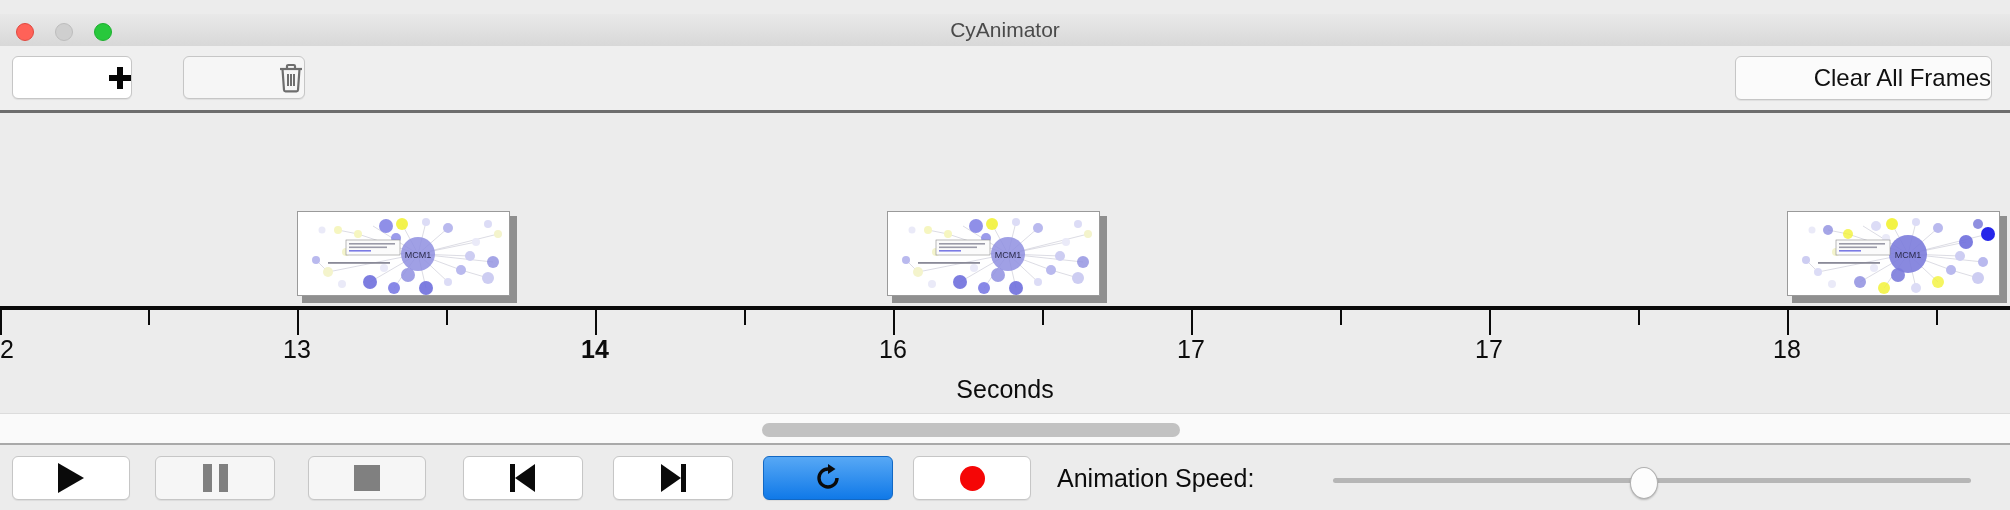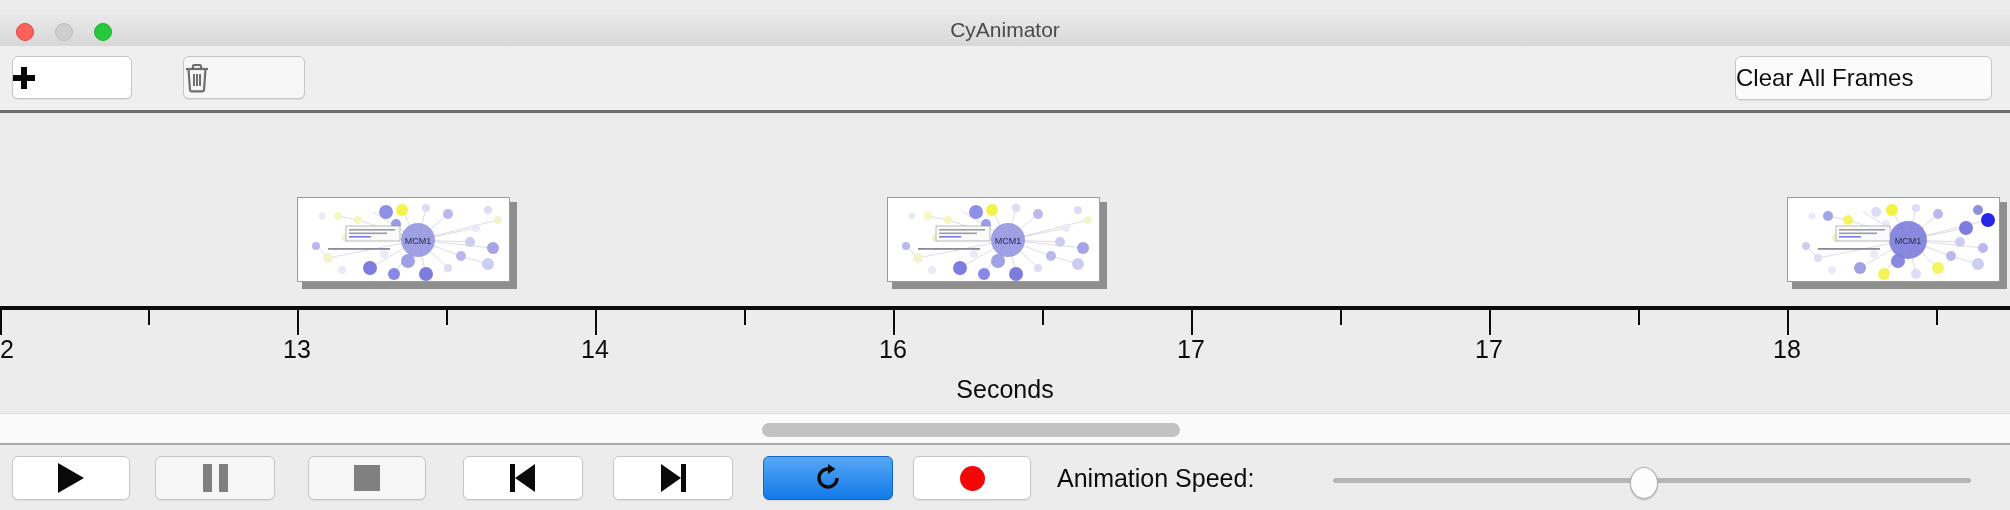--- a/index.html
+++ b/index.html
@@ -64,21 +64,21 @@
   .toolbar {
     position: absolute; left: 0; top: 46px;
     width: 2010px; height: 65px;
     background: #efefef;
   }
   .tb-btn {
     position: absolute;
     border-radius: 6px;
     border: 1px solid #c6c6c6;
     box-shadow: 0 1px 1px rgba(0,0,0,0.07);
-    display: flex; align-items: center; justify-content: flex-start;
+    display: flex; align-items: center; justify-content: flex-end;
     box-sizing: border-box;
     cursor: default;
   }
   .tb-btn.white { background: #ffffff; }
   .tb-btn.grey  { background: #f6f6f6; }
 
   #btn-add    { left: 12px;  top: 10px; width: 120px; height: 43px; }
   #btn-delete { left: 183px; top: 10px; width: 122px; height: 43px; }
   #btn-clear  { left: 1735px; top: 10px; width: 257px; height: 44px; background:#fbfbfb; }
   #btn-clear .lbl { font-size: 24px; color: #101010; white-space: nowrap; }
@@ -120,21 +120,21 @@
     position: absolute; top: 262px; left: 0; width: 2010px;
     text-align: center;
     font-size: 25px; color: #0c0c0c;
     font-family: "Liberation Sans", sans-serif;
   }
 
   
   .frame {
     position: absolute;
     width: 210px; height: 92px;
-    top: 84px;
+    top: 98px;
   }
   .frame .shadow {
     position: absolute; left: 5px; top: 5px;
     width: 215px; height: 87px;
     background: #8f8f8f;
   }
   .frame .canvas {
     position: absolute; left: 0; top: 0;
     width: 213px; height: 85px;
     background: #ffffff;
@@ -415,21 +415,21 @@
       </div>
     </div>
 
     <div class="axis-line"></div>
     <div id="ticks">
         <div class="tick major" style="left: 0px;"></div>
         <div class="tick-label" style="left: 0px;">12</div>
         <div class="tick major" style="left: 297px;"></div>
         <div class="tick-label" style="left: 297px;">13</div>
         <div class="tick major" style="left: 595px;"></div>
-        <div class="tick-label" style="left: 595px;">14</div>
+        <div class="tick-label" style="left: 595px; font-weight: bold;">14</div>
         <div class="tick major" style="left: 893px;"></div>
         <div class="tick-label" style="left: 893px;">16</div>
         <div class="tick major" style="left: 1191px;"></div>
         <div class="tick-label" style="left: 1191px;">17</div>
         <div class="tick major" style="left: 1489px;"></div>
         <div class="tick-label" style="left: 1489px;">17</div>
         <div class="tick major" style="left: 1787px;"></div>
         <div class="tick-label" style="left: 1787px;">18</div>
         <div class="tick minor" style="left: 148px;"></div>
         <div class="tick minor" style="left: 446px;"></div>

